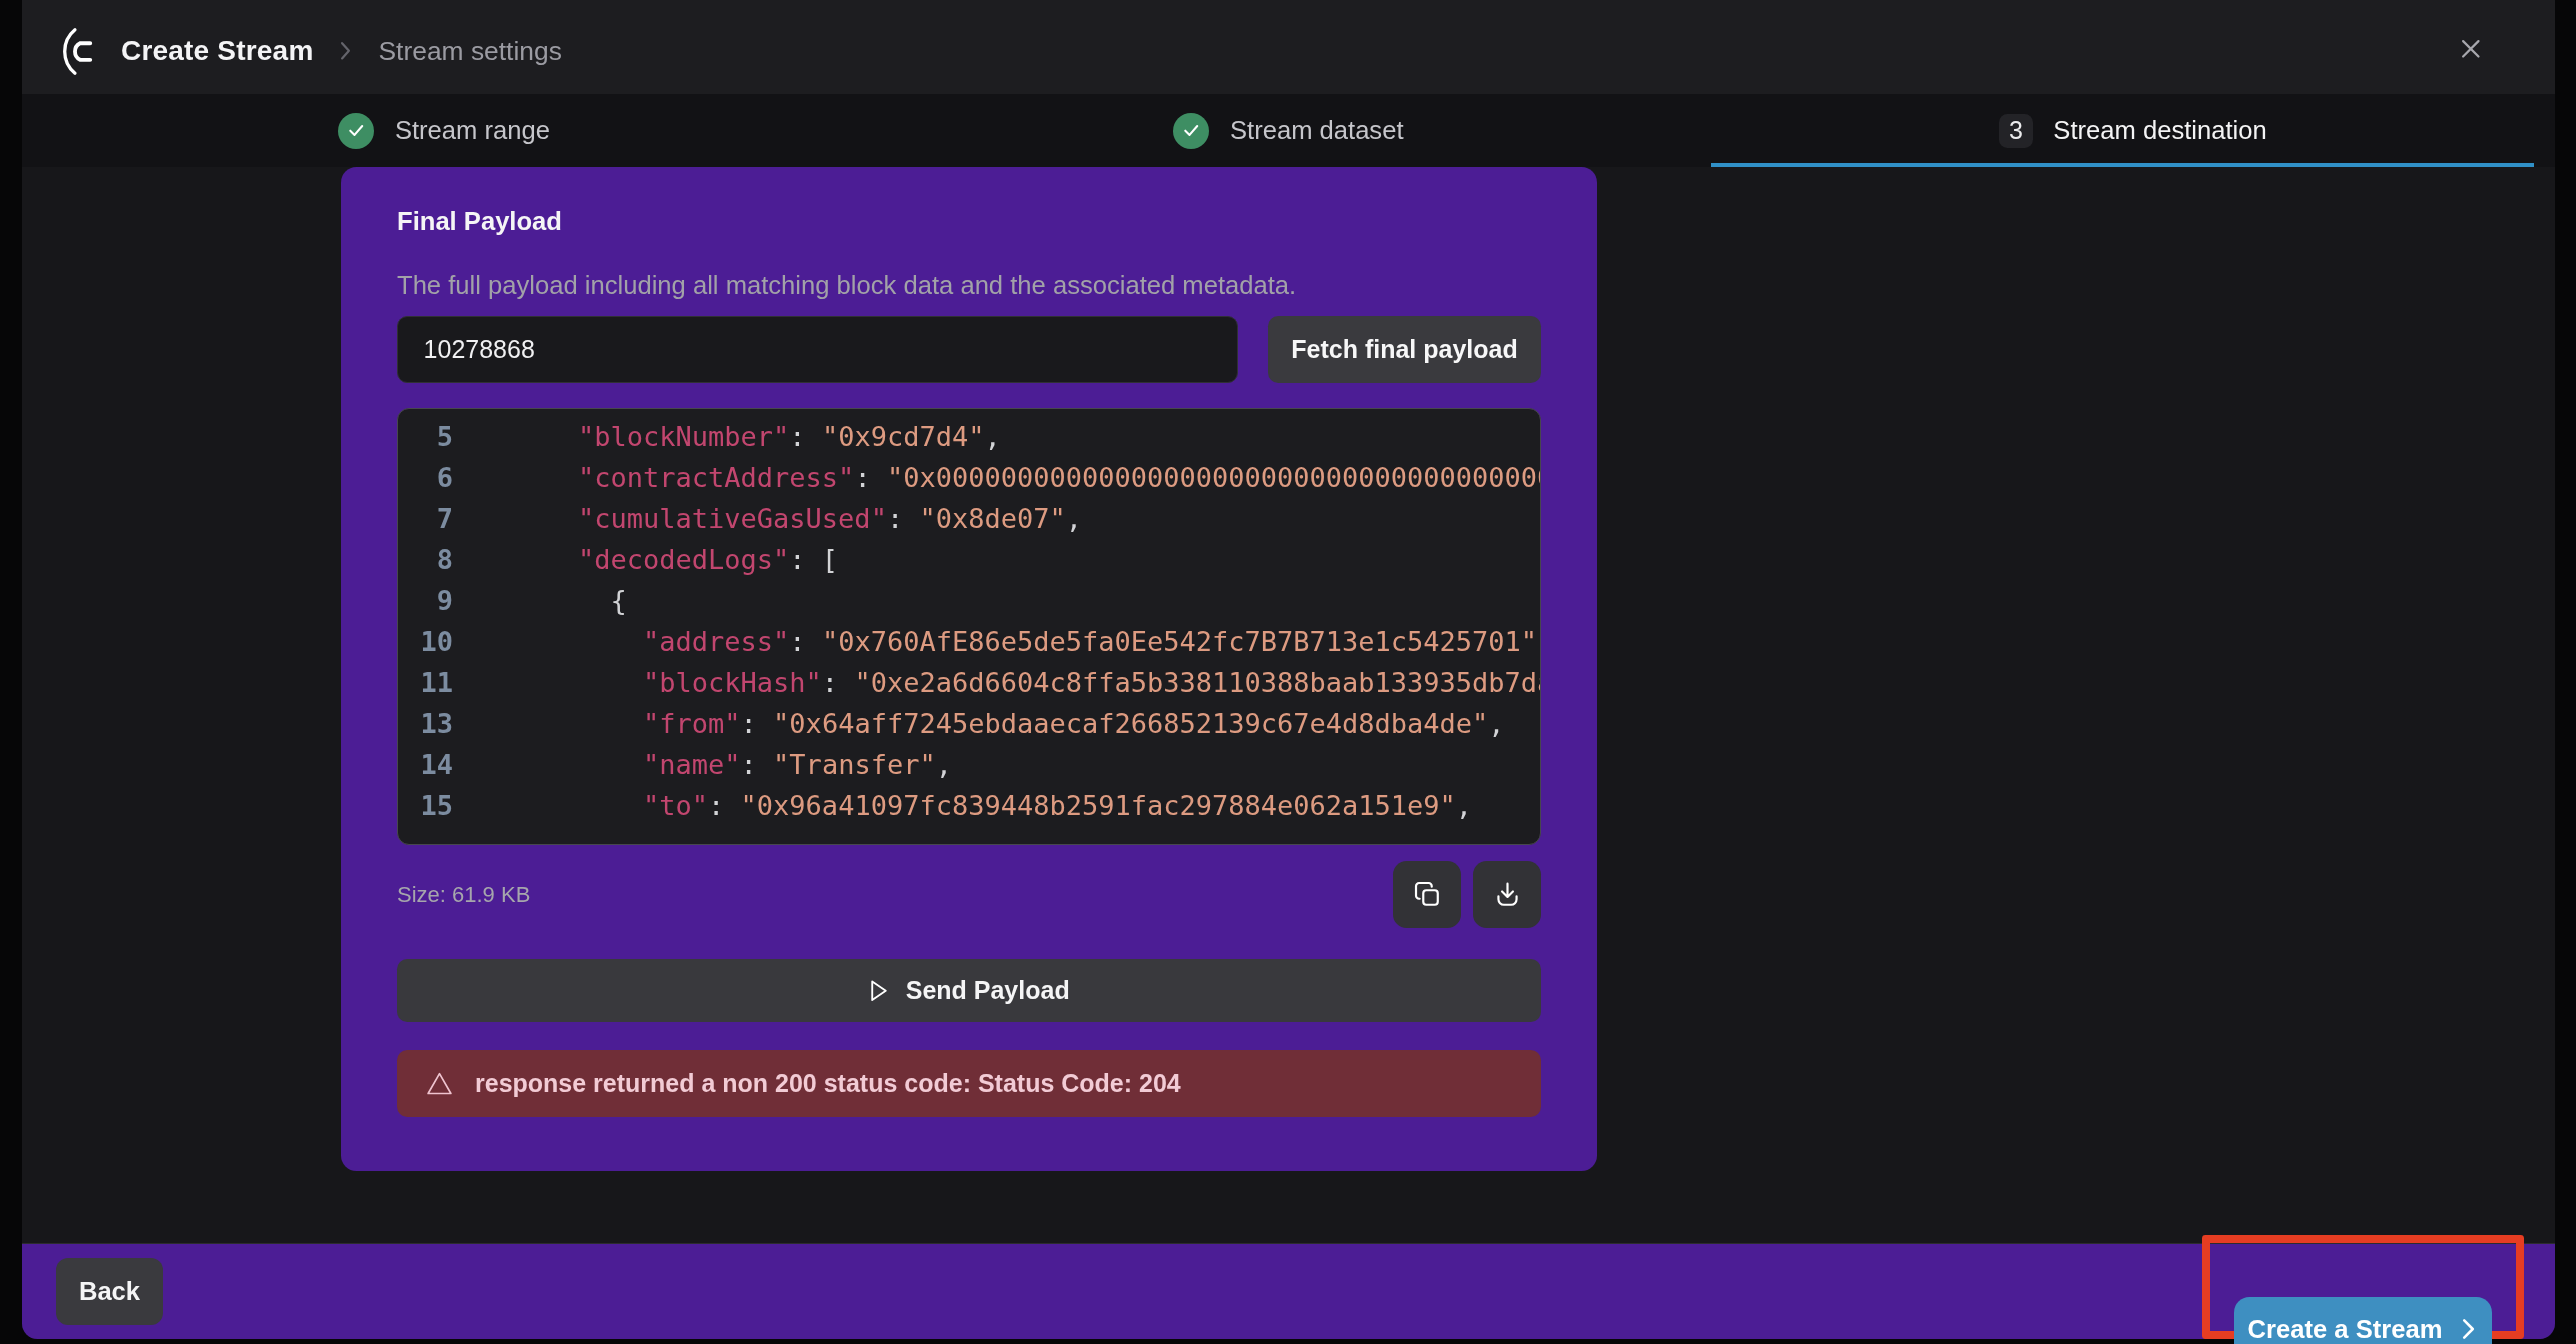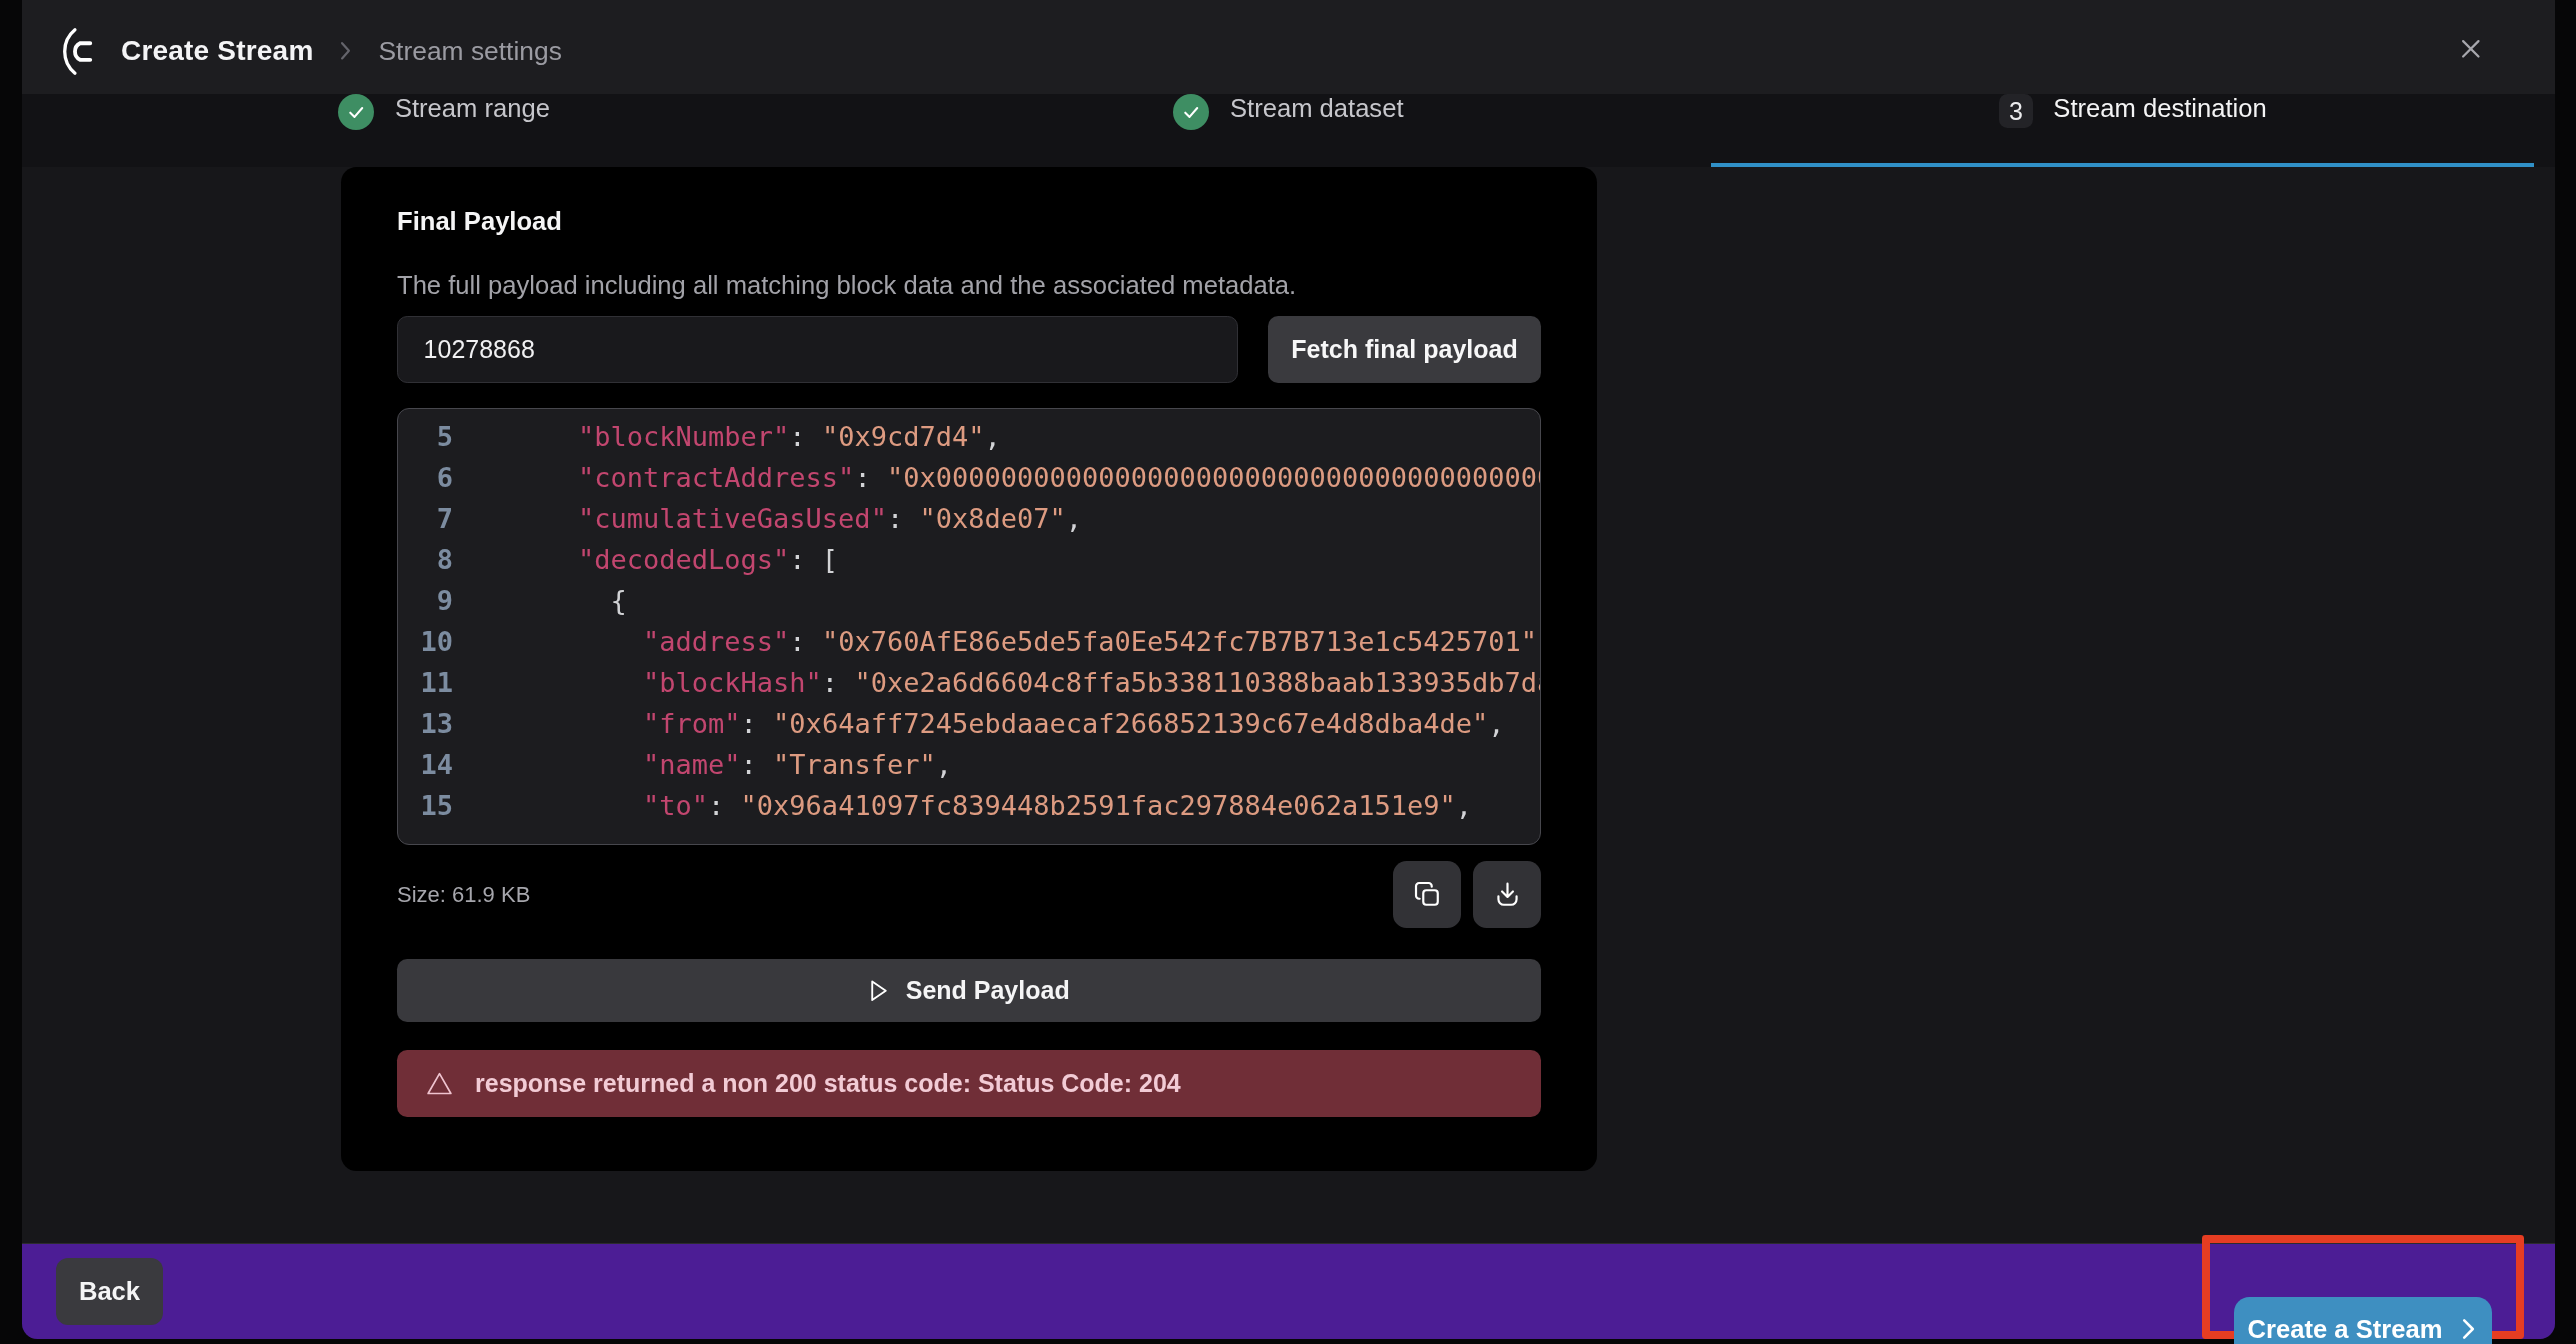--- a/index.html
+++ b/index.html
@@ -16,32 +16,32 @@
   .logo { width:39px; height:51px; margin-right:24px; flex:0 0 auto; }
   .header-title { font-size:28px; font-weight:bold; color:#f4f4f6; letter-spacing:0.2px; }
   .crumb-sep { margin:0 24px; color:#64646b; }
   .crumb-sep svg { width:17px; height:25.6px; display:block; }
   .header-crumb { font-size:26.4px; color:#9b9ba2; }
   .close-btn { position:absolute; right:65px; top:30px; width:38px; height:38px; display:flex; align-items:center; justify-content:center; cursor:pointer; }
   .close-btn svg { width:25.6px; height:25.6px; }
 
   
   .stepbar { height:73px; background:#121215; display:flex; flex:0 0 auto; }
-  .step { flex:1 1 0; display:flex; justify-content:center; gap:20.5px; position:relative; cursor:pointer; }
+  .step { flex:1 1 0; display:flex; align-items:center; justify-content:center; gap:20.5px; position:relative; cursor:pointer; }
   .step-label { font-size:25.6px; color:#c6c6cb; }
   .step.active .step-label { color:#f4f4f5; }
   .check-circle { width:36px; height:36px; border-radius:50%; background:var(--success-green,#3e8e63); display:flex; align-items:center; justify-content:center; }
   .check-circle svg { width:20.5px; height:20.5px; }
   .step-num { width:34px; height:34px; border-radius:8.5px; background:#232327; color:#ececee; font-size:25px; display:flex; align-items:center; justify-content:center; }
   .active-underline { position:absolute; left:0; right:20.5px; bottom:0; height:4.3px; background:var(--accent-blue,#3090c7); }
 
   
   .page { flex:1 1 auto; position:relative; background:#17171a; }
   .card { position:absolute; left:319px; top:0; width:1256px; height:1004px;
-          background:#000000; border-radius:15.4px; padding:39px 56px 0 56px; }
+          background:#4c1d95; border-radius:15.4px; padding:39px 56px 0 56px; }
 
   .panel-title { font-size:25.6px; line-height:31px; font-weight:bold; color:#f5f5f6; }
   .panel-desc { margin-top:32px; font-size:25.6px; line-height:32px; color:#a2a2a8; }
 
   .input-row { margin-top:14.5px; display:flex; gap:30px; height:67px; }
   .block-input { flex:1 1 auto; height:67px; background:#19191c; border:0.9px solid #303035; border-radius:10.2px;
                  color:#f0f0f2; font-size:25px; font-family:"Liberation Sans",sans-serif; padding:0 25.6px; outline:none; }
   .fetch-btn { width:273px; height:67px; background:#3a3a3e; border:none; border-radius:10.2px;
                color:#f7f7f8; font-size:25px; font-weight:bold; font-family:"Liberation Sans",sans-serif; cursor:pointer; }
 

